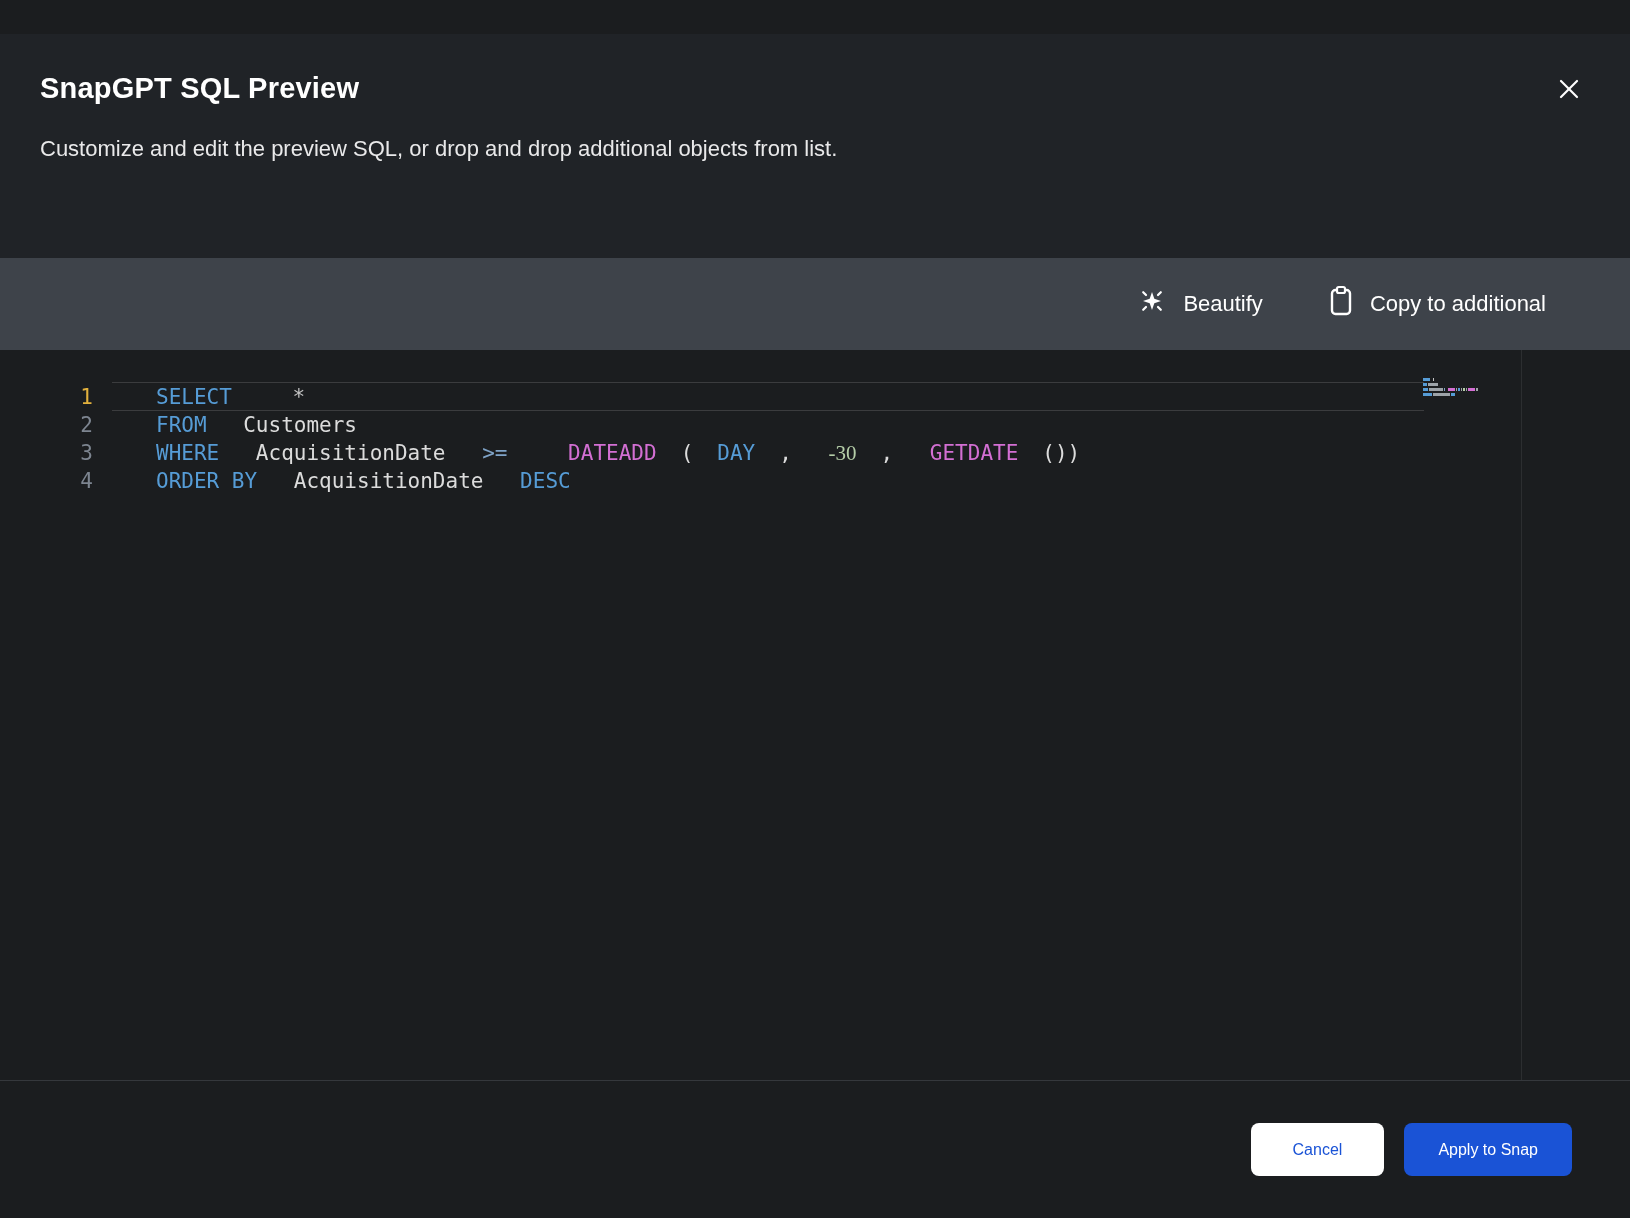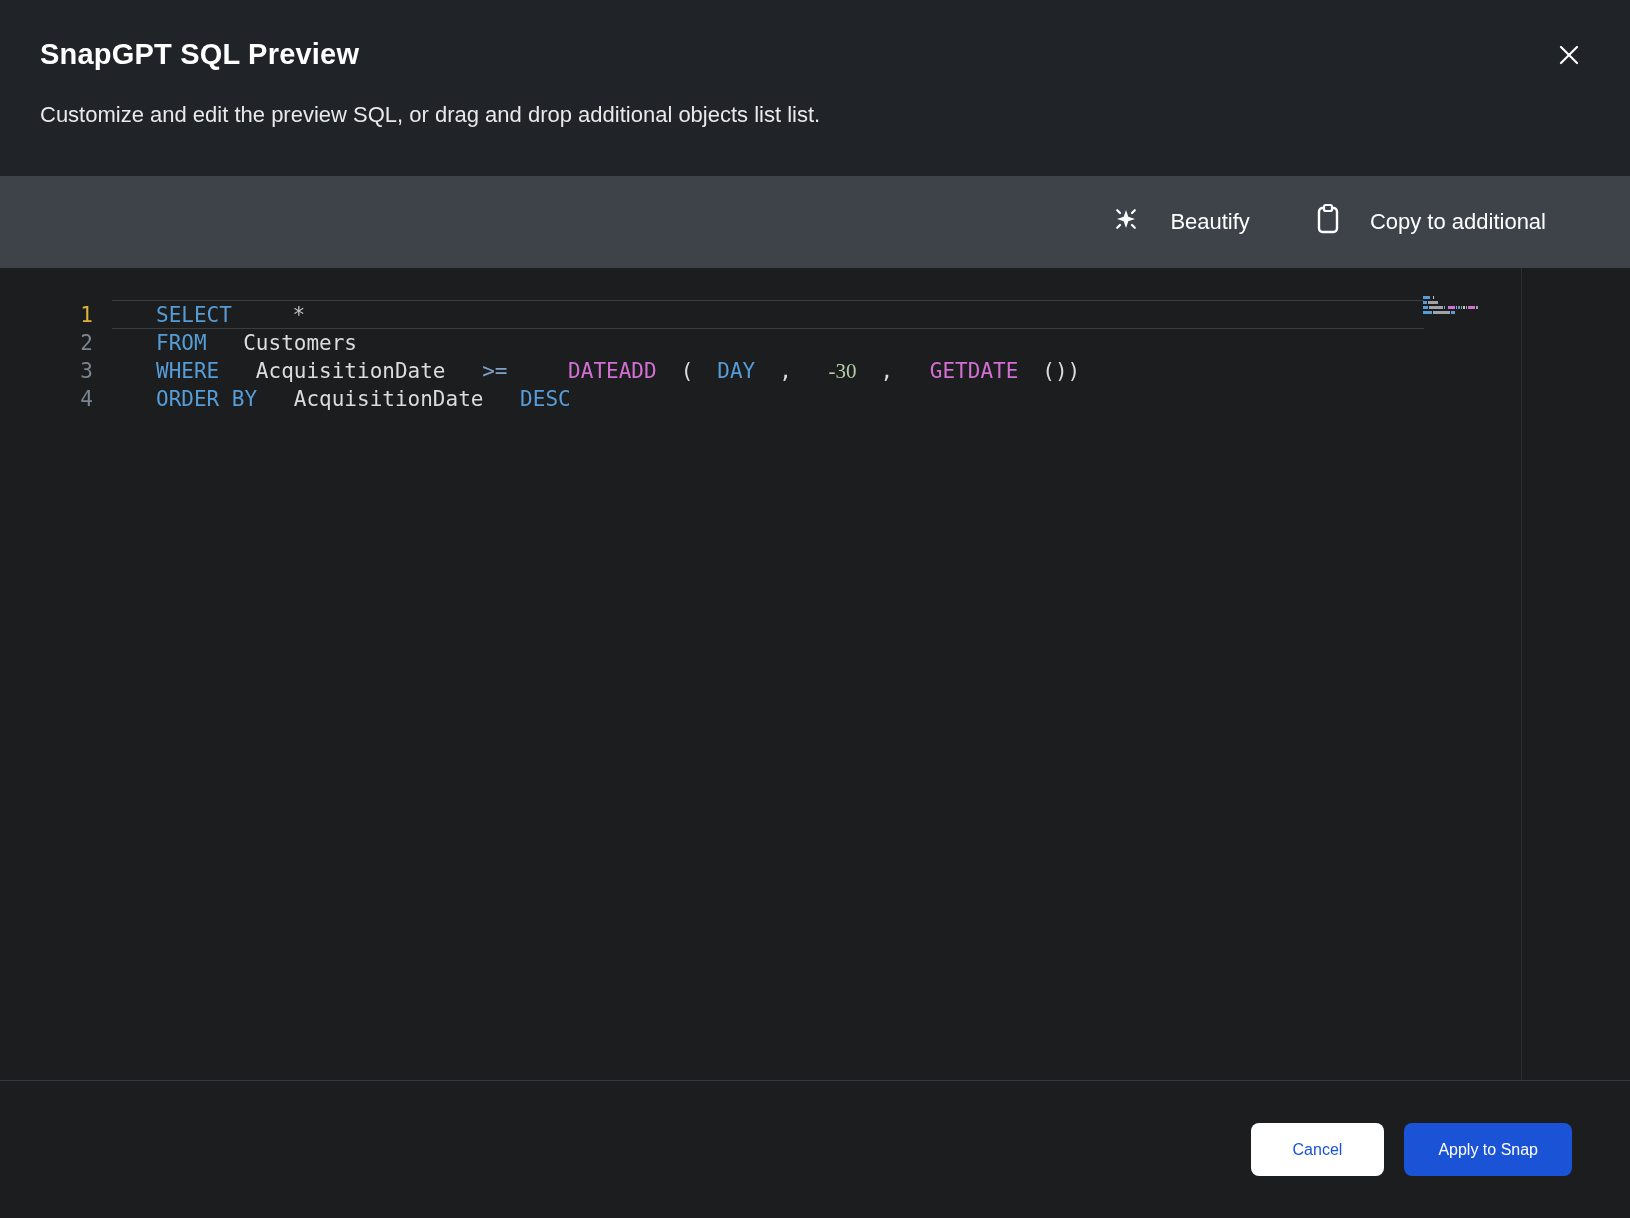--- a/index.html
+++ b/index.html
@@ -15,22 +15,23 @@
     height: 1218px;
     display: flex;
     flex-direction: column;
     background: #1b1d1f;
   }
 
   
   .modal-header {
     background: #202327;
     padding: 38px 44px 0 40px;
-    height: 176px;
-    flex: 0 0 auto;
+    height: 224px;
+    flex: 0 0 auto;
+    margin-top: 34px;
   }
   .title-row {
     display: flex;
     align-items: flex-start;
     justify-content: space-between;
   }
   .modal-title {
     font-size: 29px;
     font-weight: 700;
     letter-spacing: 0.2px;
@@ -57,21 +58,21 @@
     display: flex;
     align-items: center;
     justify-content: flex-end;
     padding-right: 84px;
     gap: 62px;
     flex: 0 0 auto;
   }
   .toolbar-btn {
     display: flex;
     align-items: center;
-    gap: 26px;
+    gap: 13px;
     background: transparent;
     border: none;
     color: #ffffff;
     font-size: 22px;
     font-family: "Liberation Sans", sans-serif;
     cursor: pointer;
   }
 
   
   .editor {
@@ -186,21 +187,21 @@
       <div class="modal-title">SnapGPT SQL Preview</div>
       <button class="close-btn" aria-label="Close">
         <span>
           <svg width="30" height="30" viewBox="0 0 30 30">
             <line x1="7" y1="7" x2="23" y2="23" stroke="#ffffff" stroke-width="2.2" stroke-linecap="round"></line>
             <line x1="23" y1="7" x2="7" y2="23" stroke="#ffffff" stroke-width="2.2" stroke-linecap="round"></line>
           </svg>
         </span>
       </button>
     </div>
-    <div class="modal-subtitle">Customize and edit the preview SQL, or drag and drop additional objects list list.</div>
+    <div class="modal-subtitle">Customize and edit the preview SQL, or drop and drop additional objects from list.</div>
   </div>
 
   <div class="toolbar">
     <button class="toolbar-btn">
       <span>
         <svg width="36" height="36" viewBox="0 0 36 36" fill="none">
           <path d="M18 9 L20.3 15.7 L27 18 L20.3 20.3 L18 27 L15.7 20.3 L9 18 L15.7 15.7 Z" fill="#ffffff"></path>
           <line x1="9.2" y1="9.2" x2="12.0" y2="12.0" stroke="#ffffff" stroke-width="2.2" stroke-linecap="round"></line>
           <line x1="26.8" y1="9.2" x2="24.0" y2="12.0" stroke="#ffffff" stroke-width="2.2" stroke-linecap="round"></line>
           <line x1="9.2" y1="26.8" x2="12.0" y2="24.0" stroke="#ffffff" stroke-width="2.2" stroke-linecap="round"></line>

